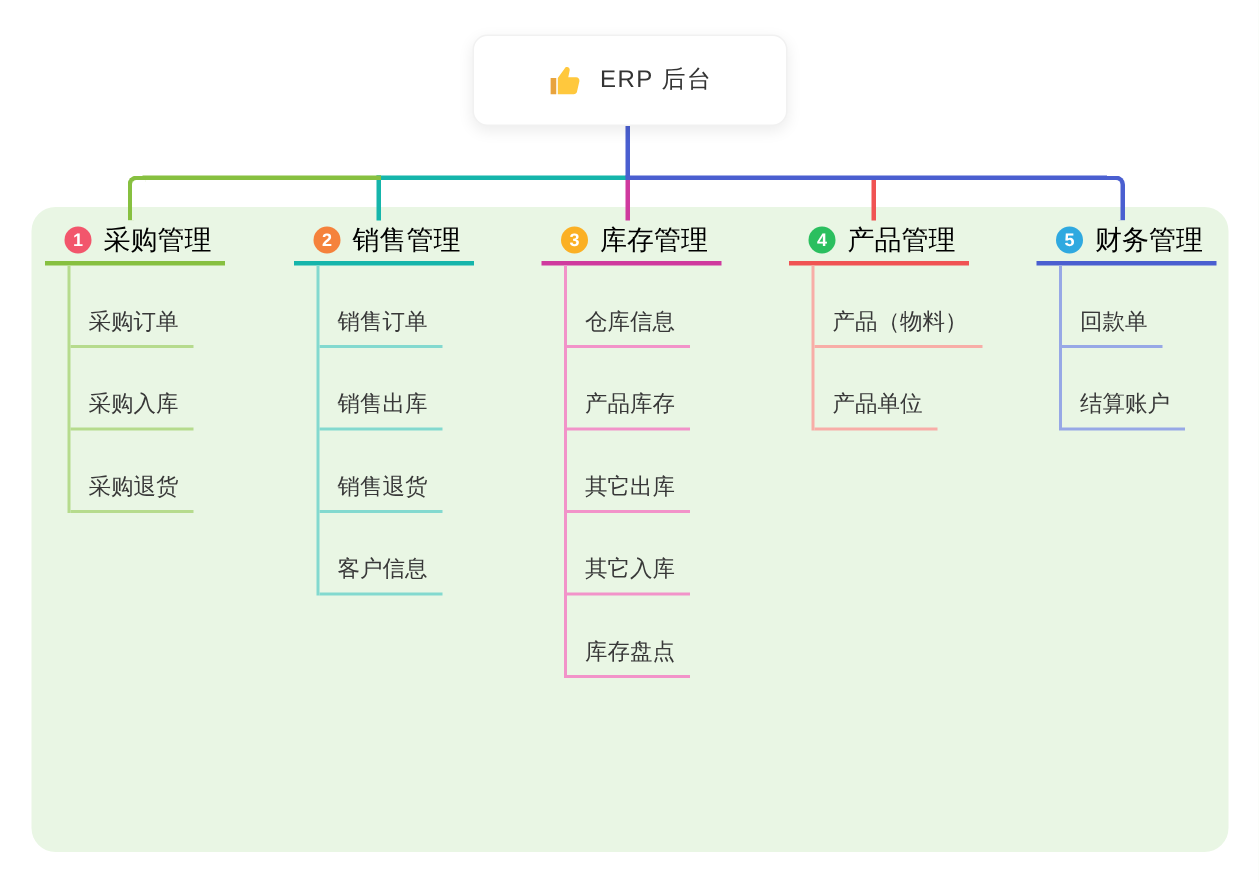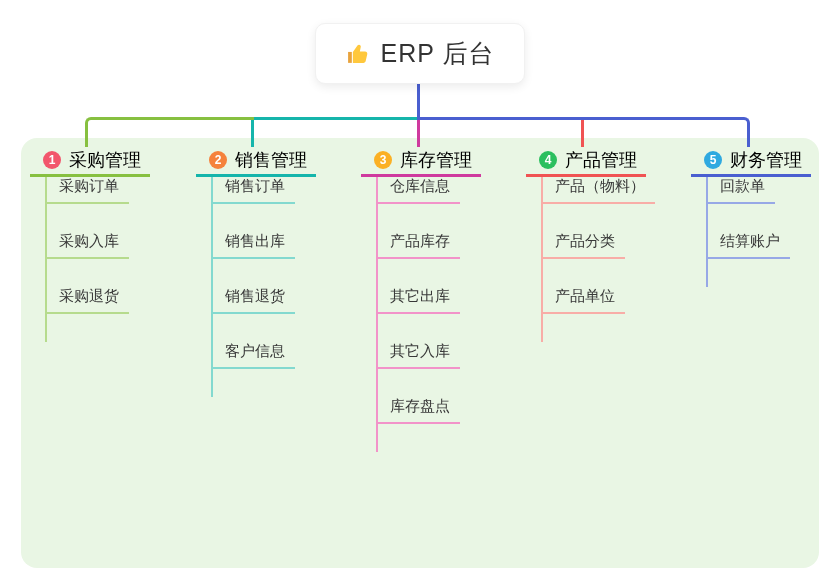--- a/index.html
+++ b/index.html
@@ -9,21 +9,21 @@
 
   
   .panel { position:absolute; left:21px; top:138px; width:798px; height:430px;
            background:#e9f6e4; border-radius:16px; }
 
   
   .root-node { position:absolute; left:315px; top:23px; width:208px; height:59px;
                background:#ffffff; border:1px solid #f1f1f1; border-radius:10px;
                box-shadow:0 3px 10px rgba(0,0,0,0.08);
                display:flex; align-items:center; justify-content:center; gap:10px; }
-  .root-title { font-size:25px; color:#333333; font-weight:500; letter-spacing:1px; }
+  .root-title { font-size:16px; color:#333333; font-weight:500; letter-spacing:1px; }
 
   
   .line { position:absolute; }
   .vline-root { left:417px; top:82px; width:3px; height:36px; background:#4a5fd0; }
   .drop { top:117px; width:3px; height:30px; }
   .drop-teal    { left:251px; background:#15b5ab; }
   .drop-magenta { left:417px; top:120px; height:27px; background:#cf3a9e; }
   .drop-red     { left:581px; top:120px; height:27px; background:#f05353; }
   .bus { top:117px; height:3px; }
   .bus-green { left:95px;  width:159px; background:#87c040; }
@@ -43,21 +43,21 @@
   .b5 { left:691px; --main:#4a5fd0; --light:#97a8e6; --badge:#2fa9e0; }
 
   .branch-title { width:120px; height:28px; display:flex; align-items:center;
                   border-bottom:3px solid var(--main); cursor:default; }
   .badge { width:18px; height:18px; border-radius:50%; background:var(--badge);
            margin-left:13px; margin-right:8px; color:#ffffff; font-size:12px; font-weight:bold;
            display:flex; align-items:center; justify-content:center; flex:0 0 auto; }
   .branch-label { font-size:18px; color:#000000; white-space:nowrap; }
 
   .children { margin-left:15px; border-left:2px solid var(--light); width:max-content; }
-  .child { height:55px; display:flex; align-items:flex-start; }
+  .child { height:55px; display:flex; align-items:flex-end; }
   .child-label { border-bottom:2px solid var(--light); padding:0 10px 6px 12px;
                  font-size:15px; color:#383838; white-space:nowrap; }
 </style>
 </head>
 <body>
 
 <div class="canvas">
 
   <div class="panel"></div>
 
@@ -145,23 +145,20 @@
   <div class="branch b4">
     <div class="branch-title">
       <span class="badge">4</span>
       <span class="branch-label">产品管理</span>
     </div>
     <div class="children">
       <div class="child">
           <span class="child-label">产品（物料）</span>
         </div>
       <div class="child">
-          <span class="child-label">产品分类</span>
-        </div>
-      <div class="child">
           <span class="child-label">产品单位</span>
         </div>
     </div>
   </div>
 
   <div class="branch b5">
     <div class="branch-title">
       <span class="badge">5</span>
       <span class="branch-label">财务管理</span>
     </div>

